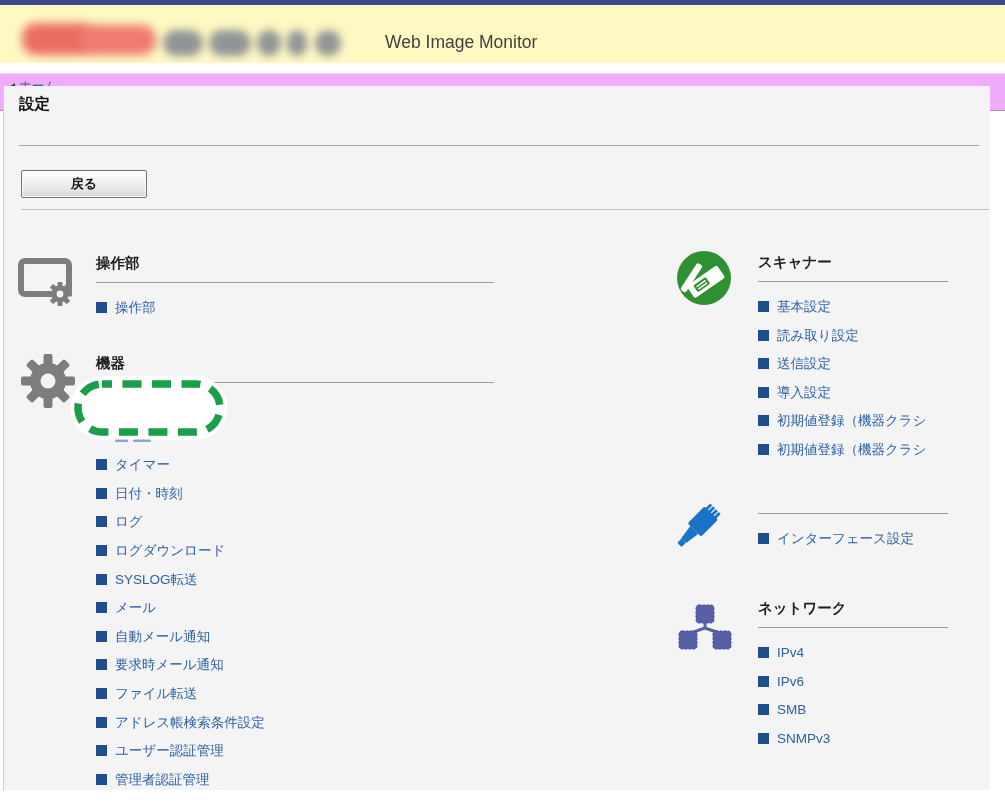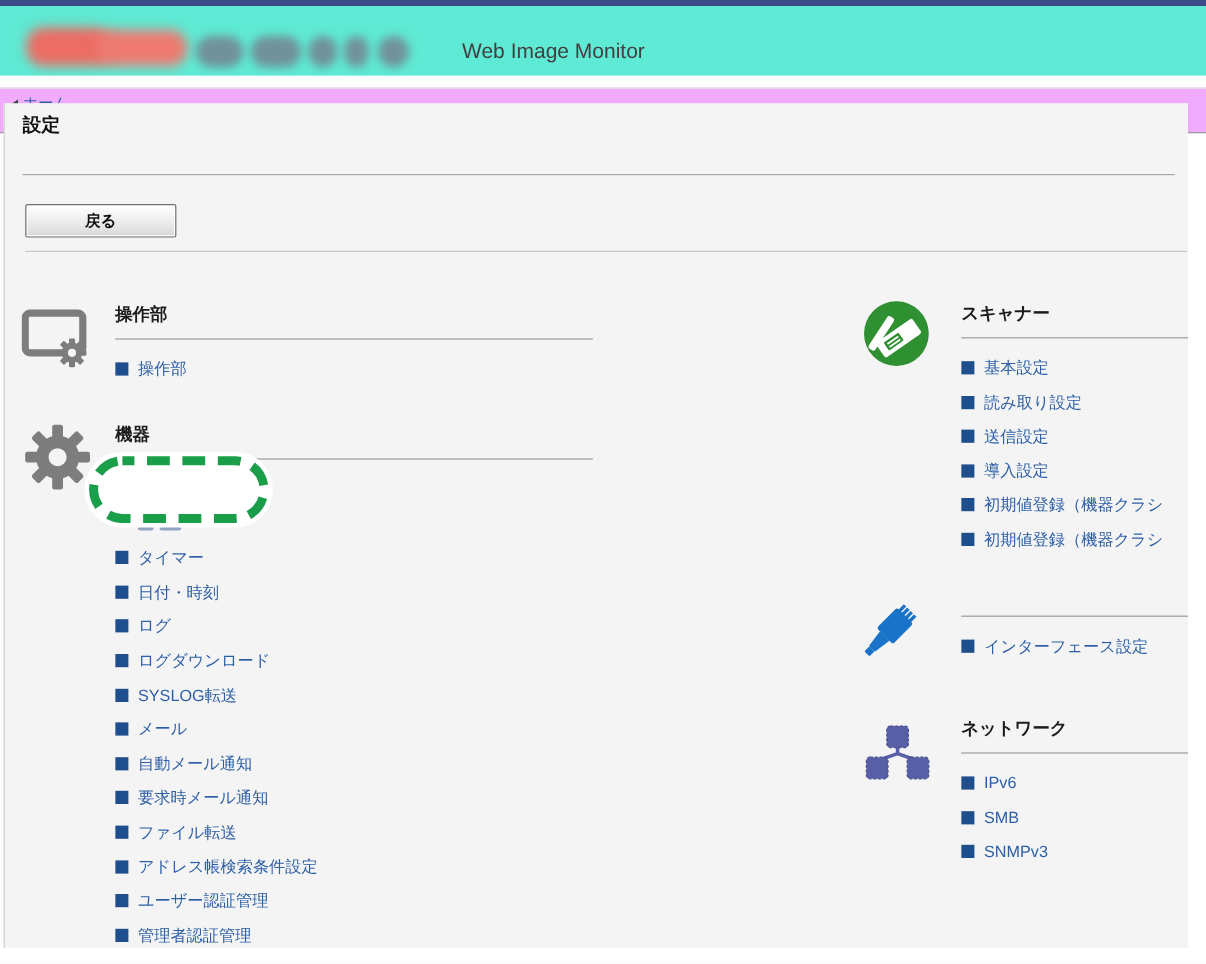--- a/index.html
+++ b/index.html
@@ -3,21 +3,21 @@
 <meta charset="utf-8">
 <style>
   * { box-sizing: border-box; }
   html,body { margin:0; padding:0; }
   body {
     width:1005px; height:803px; position:relative; overflow:hidden;
     background:#ffffff;
     font-family:"Liberation Sans","DejaVu Sans",sans-serif;
   }
   .topbar { position:absolute; left:0; top:0; width:1005px; height:5px; background:#3c4a87; }
-  .header { position:absolute; left:0; top:5px; width:1005px; height:58px; background:#5eead4; }
+  .header { position:absolute; left:0; top:5px; width:1005px; height:58px; background:#fef9c3; }
   .blob { position:absolute; border-radius:14px; filter:blur(5px); }
   .blob.red1 { left:22px; top:18px; width:72px; height:32px; background:#ec6d64; }
   .blob.red2 { left:80px; top:20px; width:76px; height:30px; background:#ee7a71; }
   .blob.gray { background:#767c8a; opacity:.8; filter:blur(4px); top:25px; height:26px; }
   .g1{left:163px;width:40px} .g2{left:209px;width:42px} .g3{left:257px;width:24px}
   .g4{left:287px;width:20px} .g5{left:315px;width:26px}
   .app-title { position:absolute; left:385px; top:27px; font-size:17.5px; color:#414141; }
   .breadcrumb {
     position:absolute; left:0; top:73px; width:1005px; height:38px;
     background:#f0abfc; border-top:1px solid #e2e2e2; border-bottom:1px solid #9c9c9c;
@@ -36,21 +36,21 @@
   .rule2 { left:17px; top:123px; width:968px; background:#c4c4c4; }
   .back-btn {
     position:absolute; left:17px; top:84px; width:126px; height:28px;
     border:1px solid #707070; border-radius:2px;
     background:linear-gradient(#ffffff,#ececec 55%,#d7d7d7);
     box-shadow:inset 0 0 0 1px #ffffff;
     font-family:inherit; font-size:13px; font-weight:bold; color:#111; cursor:pointer;
   }
   .sec { position:absolute; }
   .col-left  { left:92px;  width:398px; }
-  .col-right { left:797px; width:190px; }
+  .col-right { left:754px; width:190px; }
   #sec-control-panel { top:169px; }
   #sec-device   { top:269px; }
   #sec-scanner  { top:168px; }
   #sec-interface{ top:417px; }
   #sec-network  { top:514px; }
   .sec-title { margin:0; font-size:14.5px; font-weight:bold; color:#1c1c1c; line-height:17px; }
   .sec-rule { border:none; height:1px; background:#9c9c9c; margin:10px 0 0 0; }
   .sec-items { list-style:none; margin:17px 0 0 0; padding:0; }
   .sec-items li { position:relative; height:28.6px; display:flex; align-items:flex-start;
                   white-space:nowrap; overflow:hidden; cursor:pointer; }
@@ -260,20 +260,24 @@
             <path d="M 31 27 L 48 33" stroke="#585fa7" stroke-width="3" fill="none"></path>
             <rect x="22" y="4" width="18" height="18" rx="3" fill="#585fa7" stroke="#4a5093" stroke-width="1" stroke-dasharray="2.5 1.5"></rect>
             <rect x="5" y="30" width="18" height="18" rx="3" fill="#585fa7" stroke="#4a5093" stroke-width="1" stroke-dasharray="2.5 1.5"></rect>
             <rect x="39" y="30" width="18" height="18" rx="3" fill="#585fa7" stroke="#4a5093" stroke-width="1" stroke-dasharray="2.5 1.5"></rect>
           </svg></span>
     <h2 class="sec-title">ネットワーク</h2>
     <hr class="sec-rule">
     <ul class="sec-items">
           <li>
             <span class="bullet"></span>
+            <span class="item-label">IPv4</span>
+          </li>
+          <li>
+            <span class="bullet"></span>
             <span class="item-label">IPv6</span>
           </li>
           <li>
             <span class="bullet"></span>
             <span class="item-label">SMB</span>
           </li>
           <li>
             <span class="bullet"></span>
             <span class="item-label">SNMPv3</span>
           </li>

